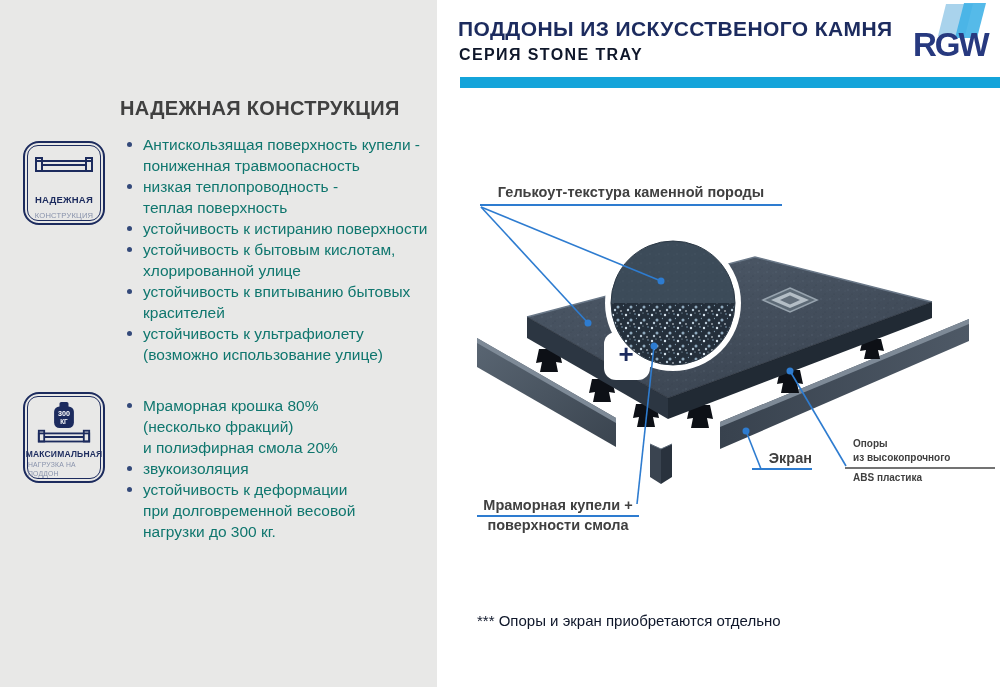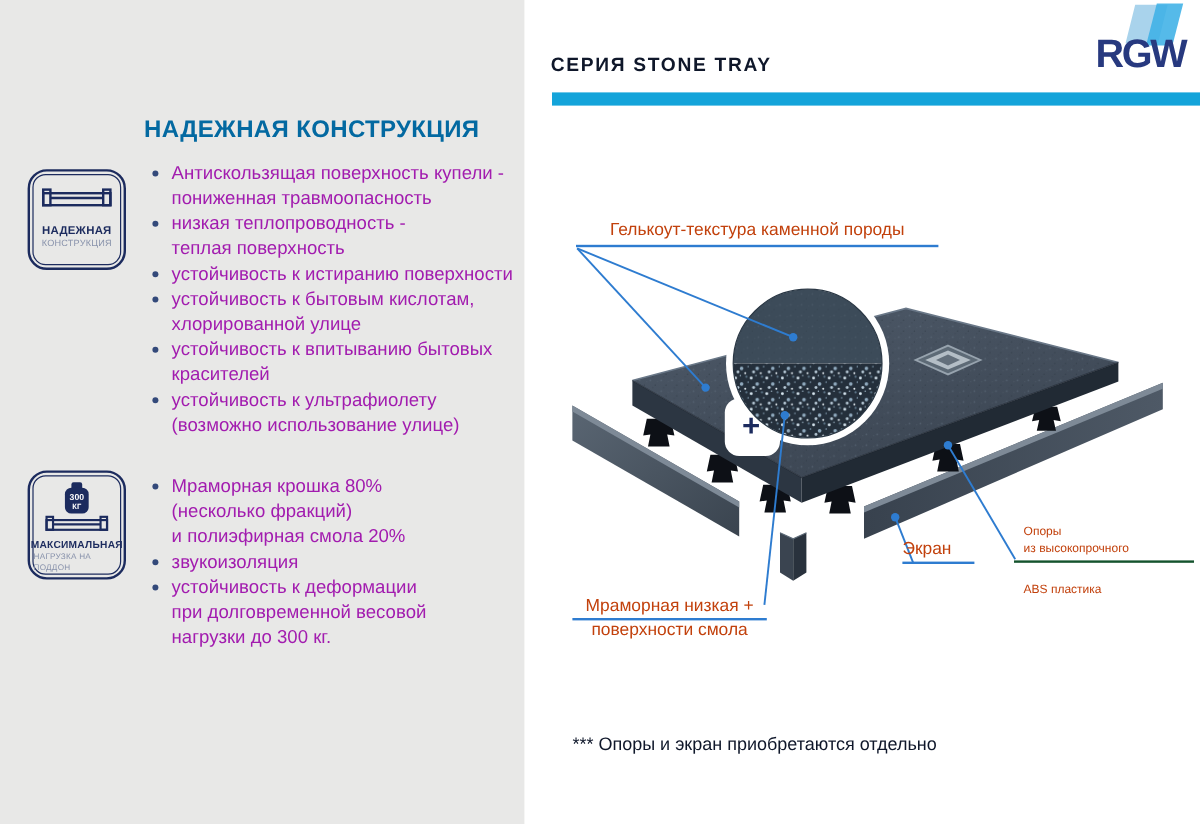--- a/index.html
+++ b/index.html
@@ -10,62 +10,63 @@
   
   .title{position:absolute;left:458px;top:17px;width:470px;font-size:21px;font-weight:bold;
          color:#1c2b5e;letter-spacing:.4px;}
   .subtitle{position:absolute;left:459px;top:46px;font-size:16px;font-weight:bold;
             color:#0f172a;letter-spacing:1.4px;}
   .cyan-bar{position:absolute;left:460px;top:77px;width:540px;height:11px;background:#14a4da;}
   .logo{position:absolute;left:913px;top:1px;width:87px;height:64px;}
 
   
   .heading{position:absolute;left:120px;top:97px;margin:0;font-size:20px;font-weight:bold;
-           color:#0369a1;letter-spacing:.3px;}
+           color:#404040;letter-spacing:.3px;}
   .badge{position:absolute;border:2.5px solid #1c2b5e;border-radius:16px;padding:2px;background:transparent;}
   .badge-inner{border:1px solid #1c2b5e;border-radius:11px;width:100%;height:100%;box-sizing:border-box;
-               display:flex;flex-direction:column;align-items:center;justify-content:flex-start;}
+               display:flex;flex-direction:column;align-items:center;justify-content:space-between;}
   .badge1{left:23px;top:141px;width:74px;height:76px;}
   .badge2{left:23px;top:392px;width:74px;height:83px;}
   .badge svg{display:block;}
   .badge-l1{font-size:9.5px;font-weight:bold;color:#1c2b5e;letter-spacing:.2px;line-height:11px;}
   .badge-l2{font-size:7.6px;color:#8892ab;letter-spacing:.2px;line-height:9px;}
   .blist{position:absolute;left:125px;margin:0;padding:0;list-style:none;width:315px;
-         color:#a21caf;font-size:15.5px;line-height:21px;}
+         color:#0f766e;font-size:15.5px;line-height:21px;}
   .blist li{position:relative;padding-left:18px;white-space:pre-line;}
   .blist li::before{content:"";position:absolute;left:2px;top:8px;width:5px;height:5px;
                     border-radius:50%;background:#33497a;}
   .list1{top:134px;}
   .list2{top:395px;}
 
   
-  .callout{position:absolute;color:#c2410c;font-weight:normal;z-index:3;}
+  .callout{position:absolute;color:#404040;font-weight:bold;z-index:3;}
   .lbl-gelcoat{left:480px;top:184px;width:302px;font-size:14.5px;text-align:center;
                padding-bottom:4px;border-bottom:2px solid #2e7cd0;}
   .lbl-marble{left:477px;top:497px;width:162px;font-size:14.5px;text-align:center;line-height:17px;}
   .lbl-marble .u{border-bottom:2px solid #2e7cd0;padding-bottom:1px;}
-  .lbl-screen{left:752px;top:450px;width:60px;font-size:14.5px;text-align:left;
+  .lbl-screen{left:752px;top:450px;width:60px;font-size:14.5px;text-align:right;
               padding-bottom:2px;border-bottom:2px solid #2e7cd0;}
   .lbl-supports{left:845px;top:437px;width:150px;font-size:10px;line-height:14px;}
   .lbl-supports div{padding-left:8px;}
-  .lbl-supports .u{border-bottom:2px solid #14532d;padding-bottom:2px;margin-bottom:16px;}
+  .lbl-supports .u{border-bottom:2px solid #737373;padding-bottom:2px;margin-bottom:2px;}
 
   .illustration{position:absolute;left:455px;top:200px;width:545px;height:330px;z-index:2;}
 
   .footnote{position:absolute;left:477px;color:#0f172a;font-size:15px;}
   .fn1{top:612px;}
   .fn2{top:642px;}
 </style>
 </head>
 <body>
 
 <div class="canvas">
 
   <div class="left-panel"></div>
 
+  <div class="title">ПОДДОНЫ ИЗ ИСКУССТВЕНОГО КАМНЯ</div>
   <div class="subtitle">СЕРИЯ STONE TRAY</div>
   <div class="cyan-bar"></div>
   <div class="logo">
     <svg width="87" height="64" viewBox="0 0 87 64">
       <polygon points="33,3 60,3 52,35 25,35" fill="#a9d3ec"></polygon>
       <polygon points="51,2 73,2 64,37 42,37" fill="#3db1e6" opacity="0.88"></polygon>
       <text x="0" y="55" font-size="33" font-weight="bold" letter-spacing="-2" fill="#27397f">RGW</text>
     </svg>
   </div>
 
@@ -224,21 +225,21 @@
       <circle cx="661" cy="281" r="3.5"></circle>
       <circle cx="588" cy="323" r="3.5"></circle>
       <circle cx="654" cy="346" r="3.5"></circle>
       <circle cx="746" cy="431" r="3.5"></circle>
       <circle cx="790" cy="371" r="3.5"></circle>
     </g>
   </svg>
 
   <div class="callout lbl-gelcoat">Гелькоут-текстура каменной породы</div>
   <div class="callout lbl-marble">
-    <div class="u">Мраморная низкая +</div>
+    <div class="u">Мраморная купели +</div>
     <div>поверхности смола</div>
   </div>
   <div class="callout lbl-screen">Экран</div>
   <div class="callout lbl-supports">
     <div>Опоры</div>
     <div class="u">из высокопрочного</div>
     <div>ABS пластика</div>
   </div>
 
   <div class="footnote fn1">*** Опоры и экран приобретаются отдельно</div>

